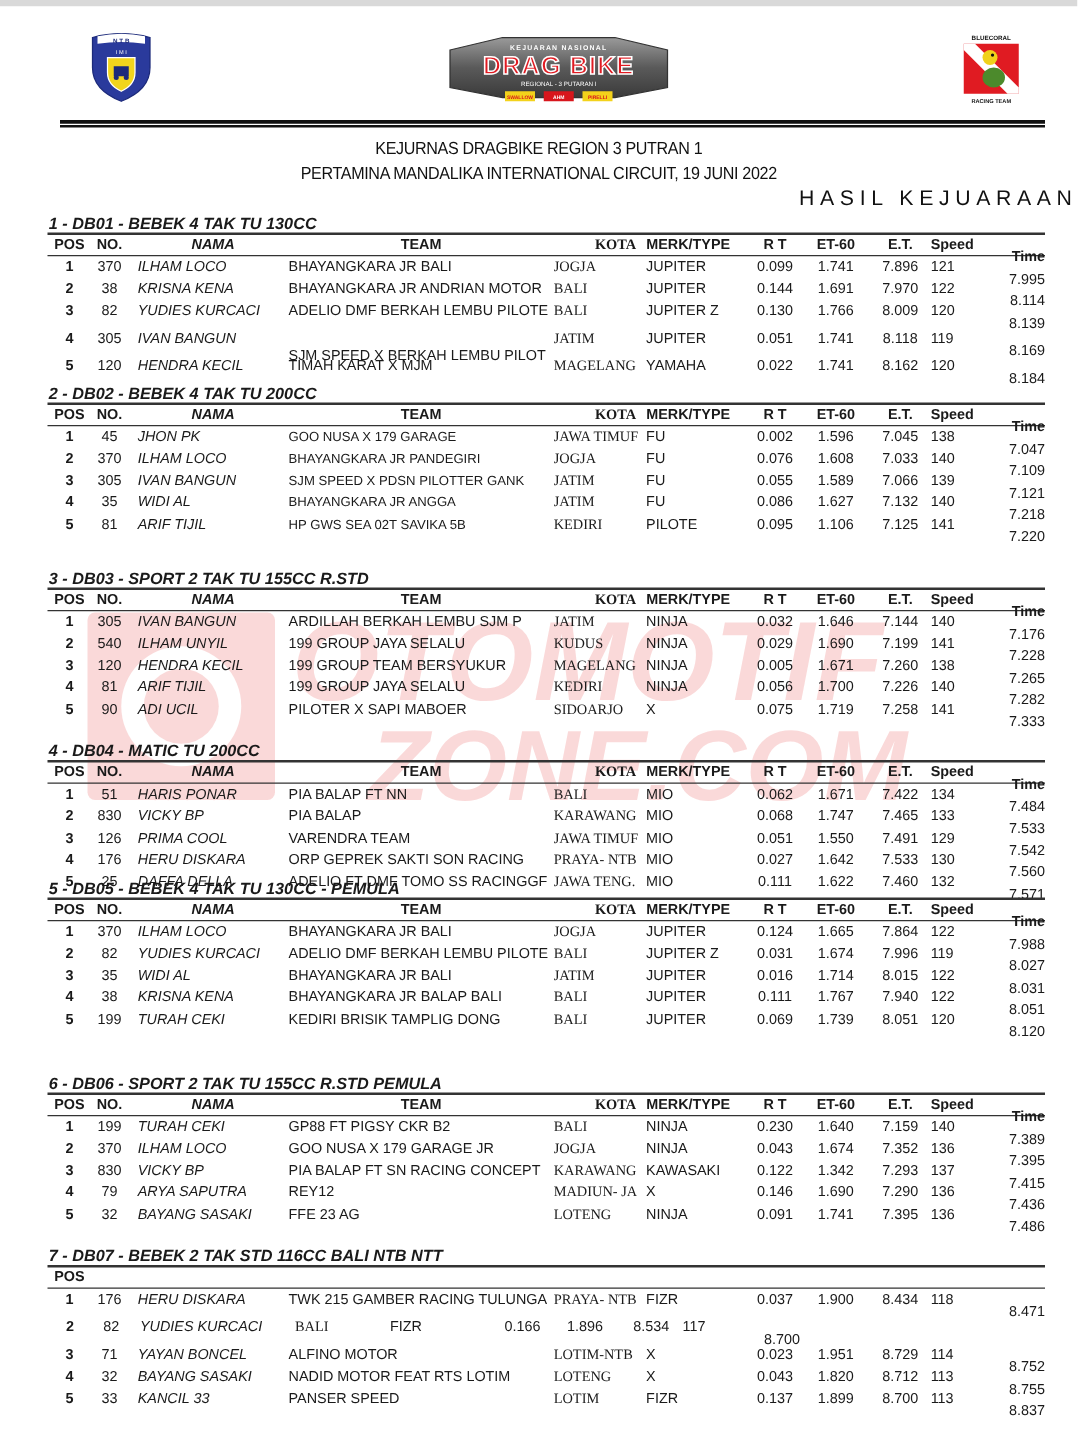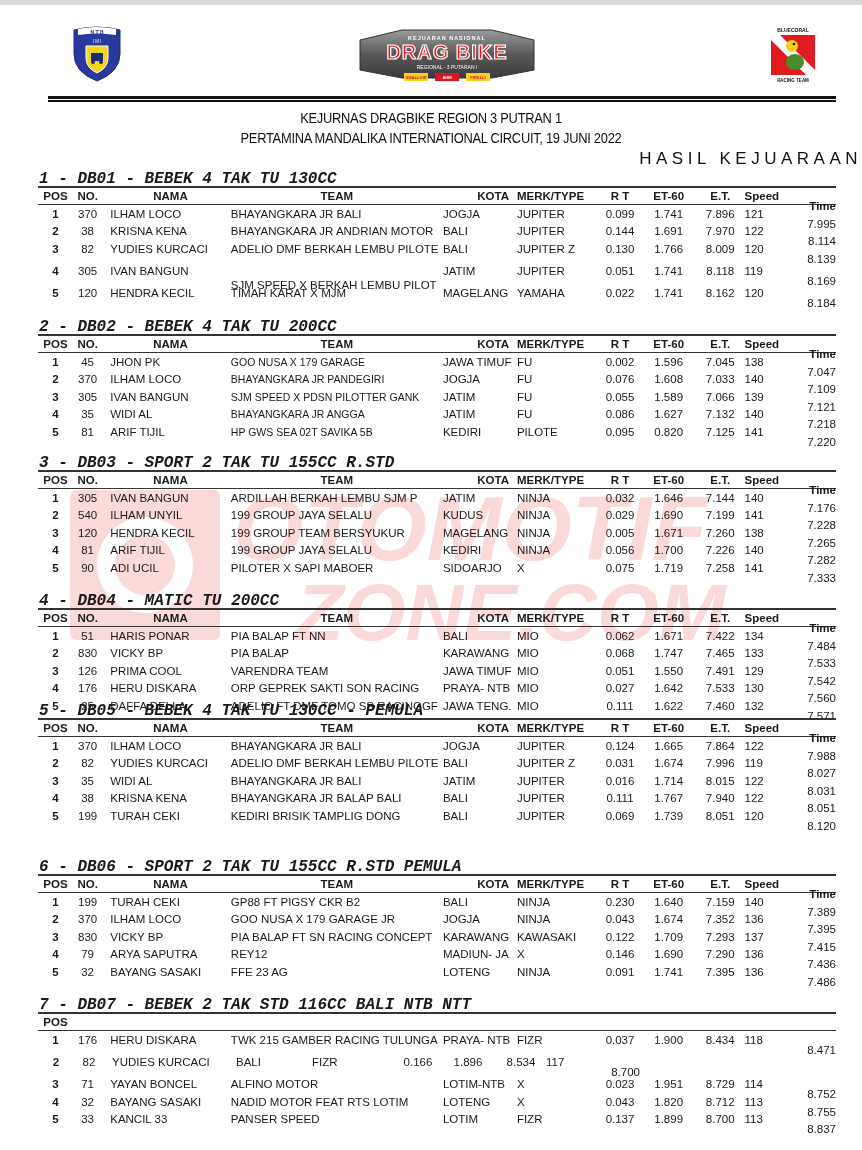--- a/index.html
+++ b/index.html
@@ -12,32 +12,32 @@
   .logo-right { left: 768px; top: 26px; width: 50px; height: 58px; }
   .rule-top { position: absolute; left: 48px; top: 96px; width: 788px; height: 3px; background: #111; }
   .rule-top2 { position: absolute; left: 48px; top: 100px; width: 788px; height: 1.5px; background: #111; }
   .header-title { position: absolute; left: 0; width: 862px; text-align: center;
                   font-family: "Liberation Sans Narrow", "Liberation Sans", sans-serif; color: #111; }
   .ht1 { top: 110px; font-size: 14px; letter-spacing: -0.3px; transform: scaleX(0.92); }
   .ht2 { top: 130px; font-size: 14px; letter-spacing: -0.3px; transform: scaleX(0.92); }
   .ht3 { top: 149px; font-size: 17px; letter-spacing: 4.5px; text-align: right; }
 
   .section { position: absolute; left: 38px; width: 798px; }
-  .sec-title { font-size: 16px; font-weight: bold; font-style: italic; height: 14px; line-height: 14px; margin-left: 1px; font-family: Liberation Mono, monospace; }
+  .sec-title { font-size: 13px; font-weight: bold; font-style: italic; height: 14px; line-height: 14px; margin-left: 1px; }
   .hrule { height: 1.5px; background: #333; }
   .thead, .trow { display: flex; align-items: center; font-size: 11.5px; }
   .thead { height: 16px; font-weight: bold; }
   .trow { height: 17.5px; }
   .trow.tall { height: 27px; }
   .c { white-space: nowrap; overflow: visible; }
   .c-pos { width: 36px; text-align: center; }
   .c-no { width: 30px; text-align: center; padding-right: 8px; }
-  .c-nama { width: 124px; }
+  .c-nama { width: 124px; font-style: italic; }
   .c-team { width: 218px; }
-  .c-kota { width: 76px; }
+  .c-kota { width: 76px; font-family: Liberation Serif, serif; }
   .c-merk { width: 84px; }
   .c-rt { width: 44px; text-align: center; }
   .c-et60 { width: 56px; text-align: center; }
   .c-et { width: 50px; text-align: center; }
   .c-speed { width: 50px; text-align: left; }
   .c-time { width: 44px; text-align: right; margin-top: 20px; }
   .thead .c-nama, .thead .c-team { text-align: center; }
   .thead .c-kota { text-align: right; padding-right: 8px; width: 68px; }
   .trow .c-pos { font-weight: bold; }
   .team-small { font-size: 10.5px; }
@@ -194,21 +194,21 @@
           <span class="c c-kota">MAGELANG</span>
           <span class="c c-merk">YAMAHA</span>
           <span class="c c-rt">0.022</span>
           <span class="c c-et60">1.741</span>
           <span class="c c-et">8.162</span>
           <span class="c c-speed">120</span>
           <span class="c c-time">8.184</span>
         </div>
       </div>
   </div>
-    <div class="section" style="top: 320px;">
+    <div class="section" style="top: 308px;">
     <div class="sec-title">2 - DB02 - BEBEK 4 TAK TU 200CC</div>
     <div class="hrule"></div>
     <div class="thead">
       <span class="c c-pos">POS</span>
       <span class="c c-no">NO.</span>
       <span class="c c-nama">NAMA</span>
       <span class="c c-team">TEAM</span>
       <span class="c c-kota">KOTA</span>
       <span class="c c-merk">MERK/TYPE</span>
       <span class="c c-rt">R T</span>
@@ -272,21 +272,21 @@
           <span class="c c-time">7.218</span>
         </div>
         <div class="trow">
           <span class="c c-pos">5</span>
           <span class="c c-no">81</span>
           <span class="c c-nama">ARIF TIJIL</span>
           <span class="c c-team team-small">HP GWS SEA 02T SAVIKA 5B</span>
           <span class="c c-kota">KEDIRI</span>
           <span class="c c-merk">PILOTE</span>
           <span class="c c-rt">0.095</span>
-          <span class="c c-et60">0.820</span>
+          <span class="c c-et60">1.106</span>
           <span class="c c-et">7.125</span>
           <span class="c c-speed">141</span>
           <span class="c c-time">7.220</span>
         </div>
       </div>
   </div>
     <div class="section" style="top: 456px;">
     <div class="sec-title">3 - DB03 - SPORT 2 TAK TU 155CC R.STD</div>
     <div class="hrule"></div>
     <div class="thead">
@@ -586,21 +586,21 @@
           <span class="c c-time">7.395</span>
         </div>
         <div class="trow">
           <span class="c c-pos">3</span>
           <span class="c c-no">830</span>
           <span class="c c-nama">VICKY BP</span>
           <span class="c c-team">PIA BALAP FT SN RACING CONCEPT</span>
           <span class="c c-kota">KARAWANG</span>
           <span class="c c-merk">KAWASAKI</span>
           <span class="c c-rt">0.122</span>
-          <span class="c c-et60">1.709</span>
+          <span class="c c-et60">1.342</span>
           <span class="c c-et">7.293</span>
           <span class="c c-speed">137</span>
           <span class="c c-time">7.415</span>
         </div>
         <div class="trow">
           <span class="c c-pos">4</span>
           <span class="c c-no">79</span>
           <span class="c c-nama">ARYA SAPUTRA</span>
           <span class="c c-team">REY12</span>
           <span class="c c-kota">MADIUN- JA</span>

